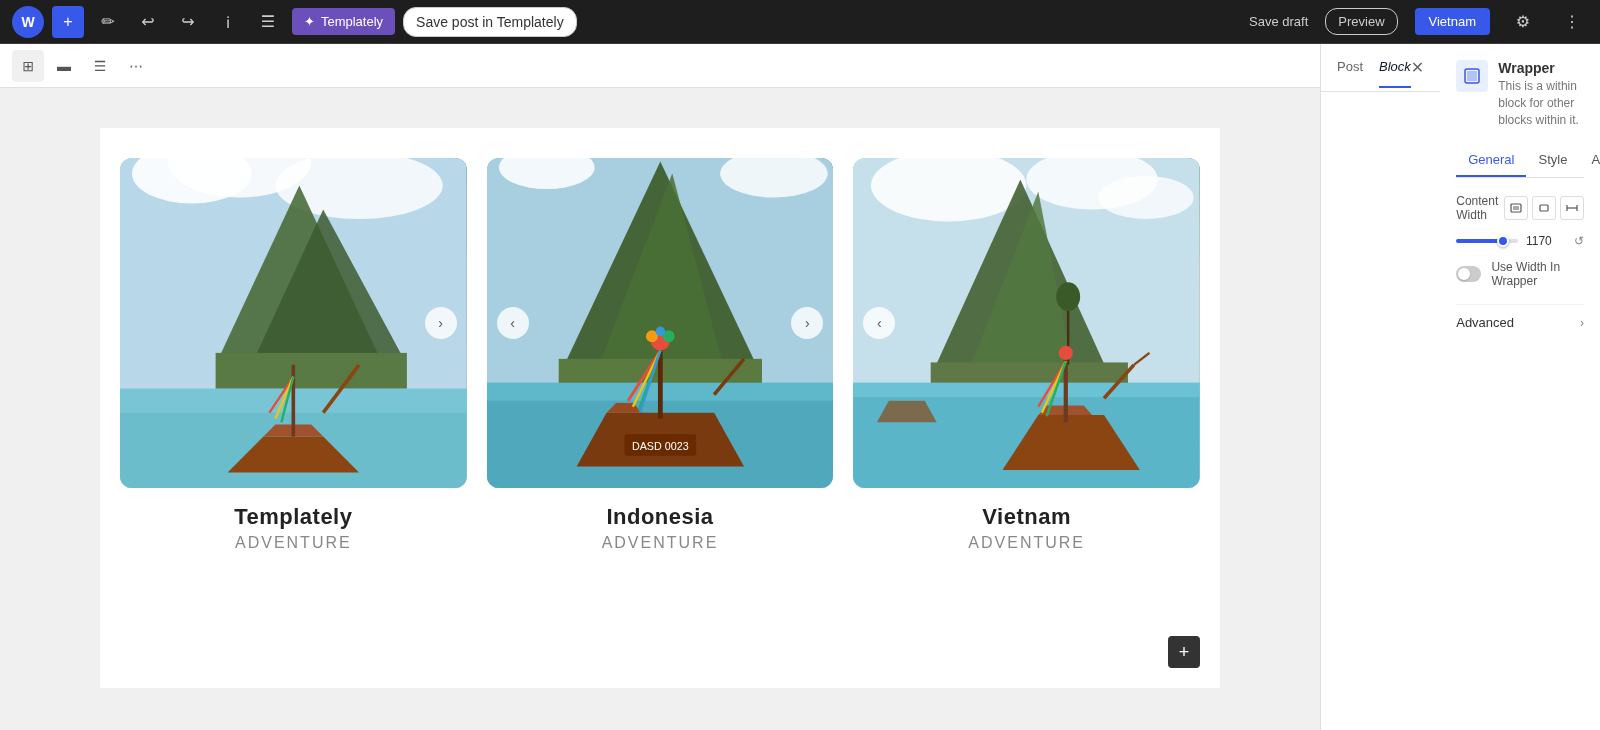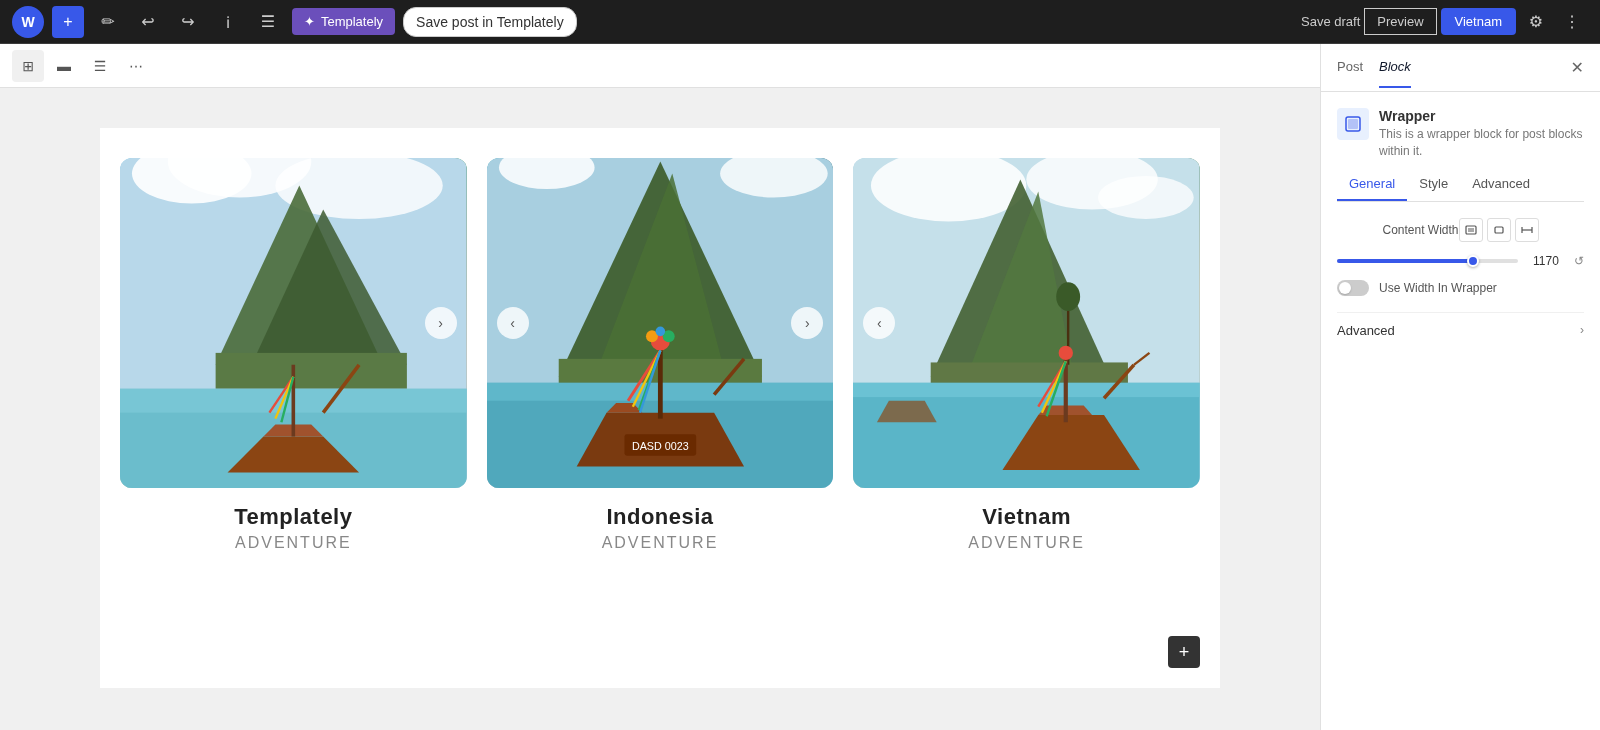--- a/index.html
+++ b/index.html
@@ -54,34 +54,34 @@
       background: white;
       color: #333;
       border: 1px solid #ccc;
       border-radius: 13px;
       padding: 6px 12px;
       cursor: pointer;
       font-size: 14px;
     }
     .toolbar-spacer { flex: 1; }
     .top-bar-right {
-      display: flex; align-items: center; gap: 4px; margin-left: 12px;
+      display: flex; align-items: center; gap: 17px; margin-left: 12px;
     }
     .save-draft-btn {
       background: transparent;
       border: none;
       color: #ccc;
       cursor: pointer;
       font-size: 13px;
     }
     .preview-btn {
       background: transparent;
       border: 1px solid #ccc;
       color: #ccc;
-      border-radius: 0;
+      border-radius: 12px;
       padding: 5px 12px;
       cursor: pointer;
       font-size: 13px;
     }
     .publish-btn {
       background: #3858e9;
       color: white;
       border: none;
       border-radius: 4px;
       padding: 6px 14px;
@@ -223,21 +223,21 @@
       display: flex; align-items: center; justify-content: center;
       font-size: 18px;
     }
 
     
     .right-sidebar {
       width: 280px;
       background: white;
       border-left: 1px solid #e0e0e0;
       display: flex;
-      flex-direction: column;
+      flex-direction: row;
       flex-shrink: 0;
       overflow: hidden;
     }
     .sidebar-header {
       display: flex;
       align-items: center;
       justify-content: space-between;
       padding: 0 16px;
       border-bottom: 1px solid #e0e0e0;
       height: 48px;
@@ -270,21 +270,21 @@
     
     .sidebar-content {
       flex: 1;
       overflow-y: auto;
       padding: 16px;
     }
     .block-info {
       display: flex;
       align-items: flex-start;
       gap: 10px;
-      margin-bottom: 8px;
+      margin-bottom: 16px;
     }
     .block-icon {
       width: 32px; height: 32px;
       background: #e8f0fe;
       border-radius: 4px;
       display: flex; align-items: center; justify-content: center;
       flex-shrink: 0;
       color: #3858e9;
       font-size: 14px;
     }
@@ -369,21 +369,21 @@
       width: 12px; height: 12px;
       background: #3858e9;
       border-radius: 50%;
       border: 2px solid white;
       box-shadow: 0 1px 3px rgba(0,0,0,0.3);
     }
     .slider-value {
       font-size: 12px;
       color: #333;
       min-width: 40px;
-      text-align: center;
+      text-align: left;
     }
     .reset-btn {
       background: none;
       border: none;
       cursor: pointer;
       color: #888;
       font-size: 12px;
     }
     .toggle-row {
       display: flex;
@@ -632,21 +632,21 @@
 
       <div class="block-info">
         <div class="block-icon">
           <svg width="18" height="18" viewBox="0 0 18 18" fill="none" xmlns="http://www.w3.org/2000/svg">
             <rect x="2" y="2" width="14" height="14" rx="2" stroke="#3858e9" stroke-width="1.5" fill="none"></rect>
             <rect x="4" y="4" width="10" height="10" rx="1" fill="#3858e9" opacity="0.3"></rect>
           </svg>
         </div>
         <div>
           <div class="block-name">Wrapper</div>
-          <div class="block-desc">This is a wrapper block for post blocks within it.</div>
+          <div class="block-desc">This is a within block for other blocks within it.</div>
         </div>
       </div>
 
       <div class="sub-tabs">
         <div class="sub-tab active">General</div>
         <div class="sub-tab">Style</div>
         <div class="sub-tab">Advanced</div>
       </div>
 
       <div class="control-row">

